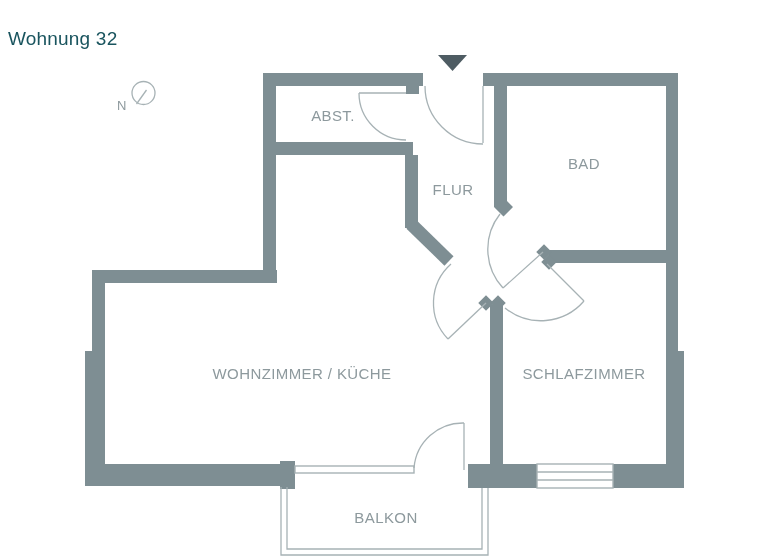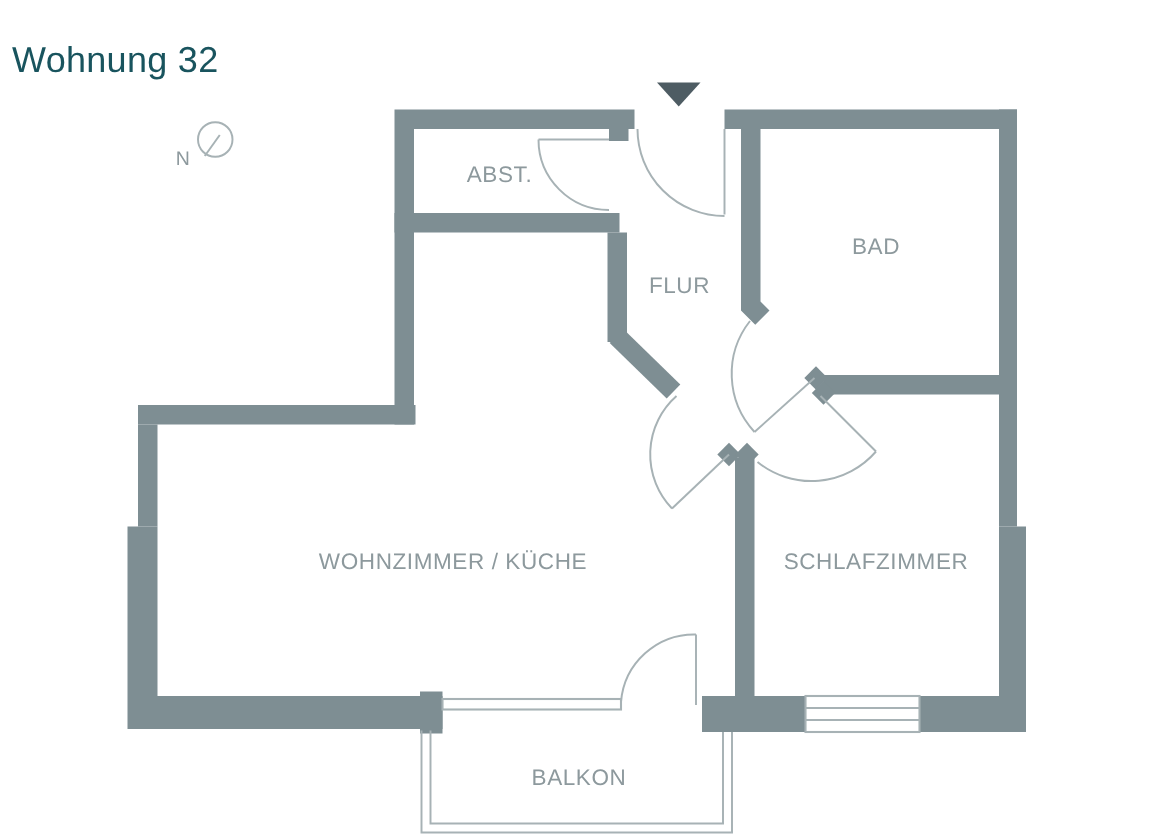--- a/index.html
+++ b/index.html
@@ -2,21 +2,21 @@
 <html style="--background: #ffffff; --wall: #7e8e93; --line: #a7b2b5; --label: #8d999d; --title: #19545e; --triangle: #4e5c63;"><head>
 <meta charset="utf-8">
 <style>
   :root{
     --background:#ffffff; --wall:#7e8e93; --line:#a7b2b5;
     --label:#8d999d; --title:#19545e; --triangle:#4e5c63;
   }
   html,body{margin:0;padding:0;background:var(--background);}
   .canvas{position:relative;width:768px;height:560px;background:var(--background);
           font-family:"Liberation Sans", sans-serif;overflow:hidden;}
-  .page-title{position:absolute;left:8px;top:29px;margin:0;font-size:24px;
+  .page-title{position:absolute;left:8px;top:29px;margin:0;font-size:19px;
           font-weight:400;color:var(--title);letter-spacing:.2px;line-height:1;}
   svg{position:absolute;left:0;top:0;}
   .wall{fill:var(--wall);stroke:none;}
   .wallstroke{stroke:var(--wall);fill:none;}
   .thin{stroke:var(--line);stroke-width:1.3px;fill:none;}
   .window{fill:#ffffff;stroke:var(--line);stroke-width:1.4px;}
   .tri{fill:var(--triangle);stroke:none;}
   text{fill:var(--label);letter-spacing:.4px;}
   .room-label{font-size:15px;text-anchor:middle;}
   .compass-label{font-size:13px;text-anchor:middle;}

